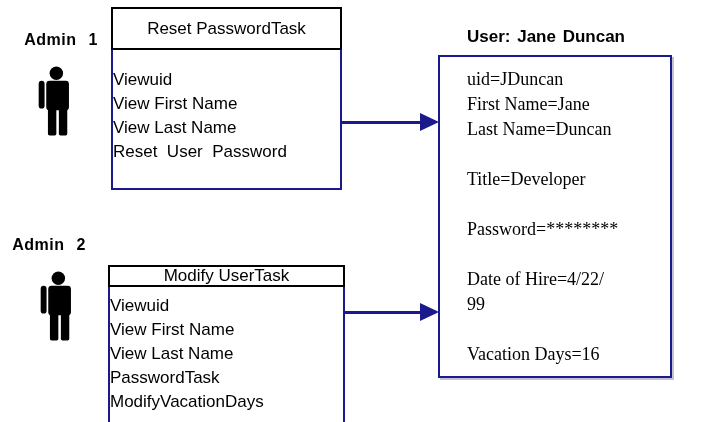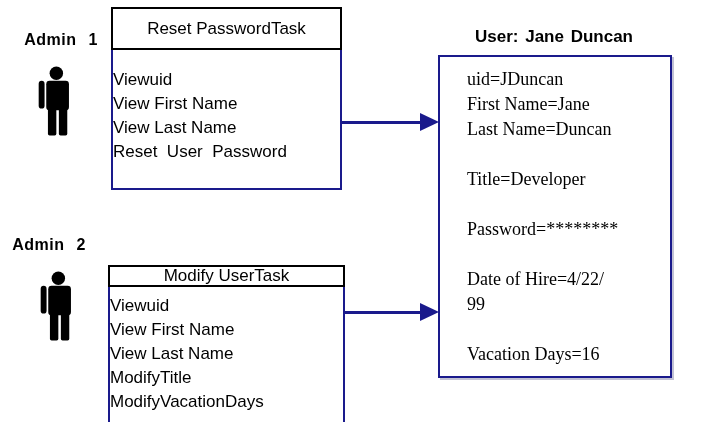--- a/index.html
+++ b/index.html
@@ -138,36 +138,36 @@
       <div class="line">Reset  User  Password</div>
     </div>
   </div>
 
   <div class="task" style="left:108px; top:229px; width:237px;">
     <div class="task-header" style="height:22px;margin-top:36px;">Modify UserTask</div>
     <div class="task-body body-2" style="height:139px;">
       <div class="line">Viewuid</div>
       <div class="line">View First Name</div>
       <div class="line">View Last Name</div>
-      <div class="line">ModifyTitle</div>
+      <div class="line">PasswordTask</div>
       <div class="line">ModifyVacationDays</div>
     </div>
   </div>
 
   <div class="arrow" style="left:341px; top:113px; width:98px;">
     <div class="shaft"></div>
     <div class="head"></div>
   </div>
 
   <div class="arrow" style="left:344px; top:303px; width:95px;">
     <div class="shaft"></div>
     <div class="head"></div>
   </div>
 
-  <div class="user-title" style="left:467px; top:27px;margin-left:8px;">User: Jane Duncan</div>
+  <div class="user-title" style="left:467px; top:27px;">User: Jane Duncan</div>
   <div class="user-box" style="left:438px; top:55px; width:234px; height:323px;">
     <div class="line">uid=JDuncan</div>
     <div class="line">First Name=Jane</div>
     <div class="line">Last Name=Duncan</div>
     <div class="line"></div>
     <div class="line">Title=Developer</div>
     <div class="line"></div>
     <div class="line">Password=********</div>
     <div class="line"></div>
     <div class="line">Date of Hire=4/22/</div>

